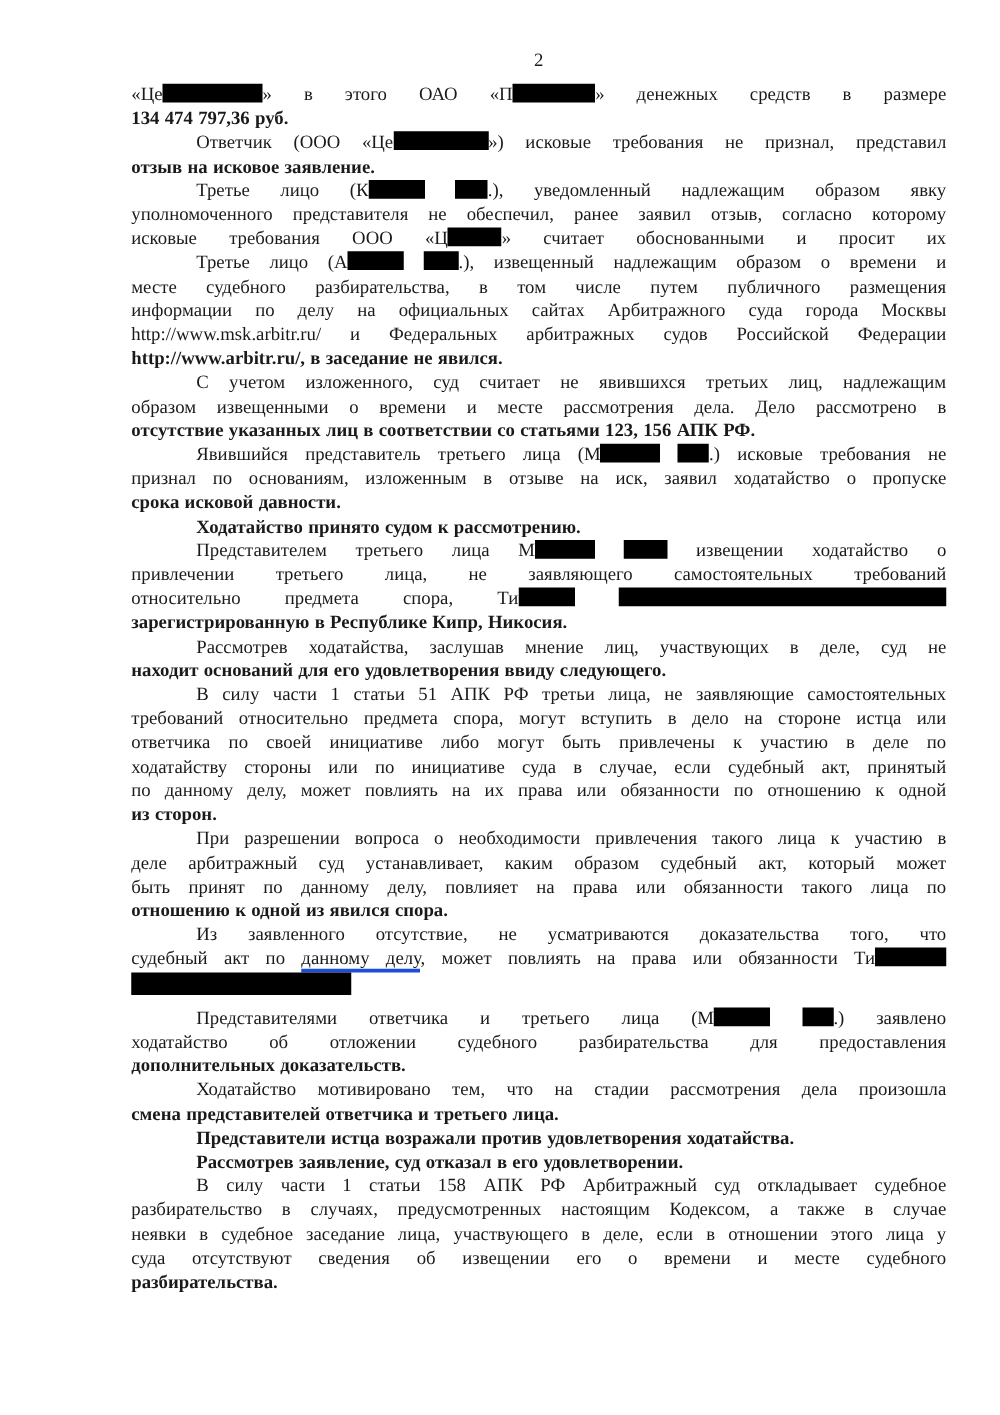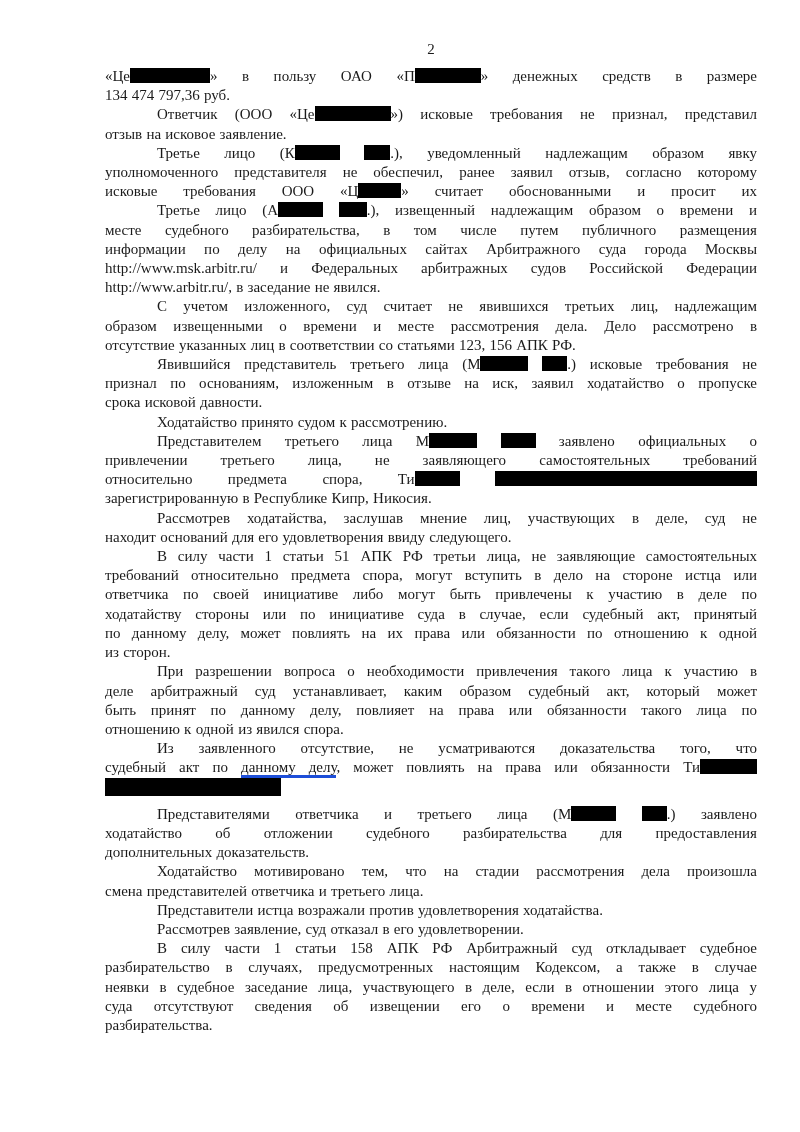--- a/index.html
+++ b/index.html
@@ -33,20 +33,21 @@
   }
   .line {
     font-size: 15px;
     line-height: 19.2px;
     text-align: justify;
     text-align-last: justify;
     word-spacing: 0.5px;
   }
   .line.last {
     text-align-last: left;
+    font-weight: bold;
   }
   .line.first-indent {
     text-indent: 52px;
   }
   .para.gap-before {
     margin-top: 6px;
   }
   .bar {
     display: inline-block;
     background: #000000;
@@ -57,21 +58,21 @@
     border-bottom: 3px solid #1d4ed8;
   }
 </style>
 </head>
 <body>
 
 <div class="page">
   <div class="pageno">2</div>
   <div class="content">
       <div class="para">
-        <div class="line"><span>«Це</span><span class="bar" style="width: 80px;"></span><span>» в пользу ОАО «П</span><span class="bar" style="width: 66px;"></span><span>» денежных средств в размере</span></div>
+        <div class="line"><span>«Це</span><span class="bar" style="width: 80px;"></span><span>» в этого ОАО «П</span><span class="bar" style="width: 66px;"></span><span>» денежных средств в размере</span></div>
         <div class="line last"><span>134 474 797,36 руб.</span></div>
       </div>
       <div class="para">
         <div class="line first-indent"><span>Ответчик (ООО «Це</span><span class="bar" style="width: 76px;"></span><span>») исковые требования не признал, представил</span></div>
         <div class="line last"><span>отзыв на исковое заявление.</span></div>
       </div>
       <div class="para">
         <div class="line first-indent"><span>Третье лицо (К</span><span class="bar" style="width: 45px;"></span><span> </span><span class="bar" style="width: 26px;"></span><span>.), уведомленный надлежащим образом явку</span></div>
         <div class="line"><span>уполномоченного представителя не обеспечил, ранее заявил отзыв, согласно которому</span></div>
         <div class="line"><span>исковые требования ООО «Ц</span><span class="bar" style="width: 43px;"></span><span>» считает обоснованными и просит их</span></div>
@@ -90,21 +91,21 @@
       </div>
       <div class="para">
         <div class="line first-indent"><span>Явившийся представитель третьего лица (М</span><span class="bar" style="width: 48px;"></span><span> </span><span class="bar" style="width: 25px;"></span><span>.) исковые требования не</span></div>
         <div class="line"><span>признал по основаниям, изложенным в отзыве на иск, заявил ходатайство о пропуске</span></div>
         <div class="line last"><span>срока исковой давности.</span></div>
       </div>
       <div class="para">
         <div class="line last first-indent"><span>Ходатайство принято судом к рассмотрению.</span></div>
       </div>
       <div class="para">
-        <div class="line first-indent"><span>Представителем третьего лица М</span><span class="bar" style="width: 48px;"></span><span> </span><span class="bar" style="width: 35px;"></span><span> заявлено официальных о</span></div>
+        <div class="line first-indent"><span>Представителем третьего лица М</span><span class="bar" style="width: 48px;"></span><span> </span><span class="bar" style="width: 35px;"></span><span> извещении ходатайство о</span></div>
         <div class="line"><span>привлечении третьего лица, не заявляющего самостоятельных требований</span></div>
         <div class="line"><span>относительно предмета спора, Ти</span><span class="bar" style="width: 45px;"></span><span> </span><span class="bar" style="width: 262px;"></span></div>
         <div class="line last"><span>зарегистрированную в Республике Кипр, Никосия.</span></div>
       </div>
       <div class="para">
         <div class="line first-indent"><span>Рассмотрев ходатайства, заслушав мнение лиц, участвующих в деле, суд не</span></div>
         <div class="line last"><span>находит оснований для его удовлетворения ввиду следующего.</span></div>
       </div>
       <div class="para">
         <div class="line first-indent"><span>В силу части 1 статьи 51 АПК РФ третьи лица, не заявляющие самостоятельных</span></div>

